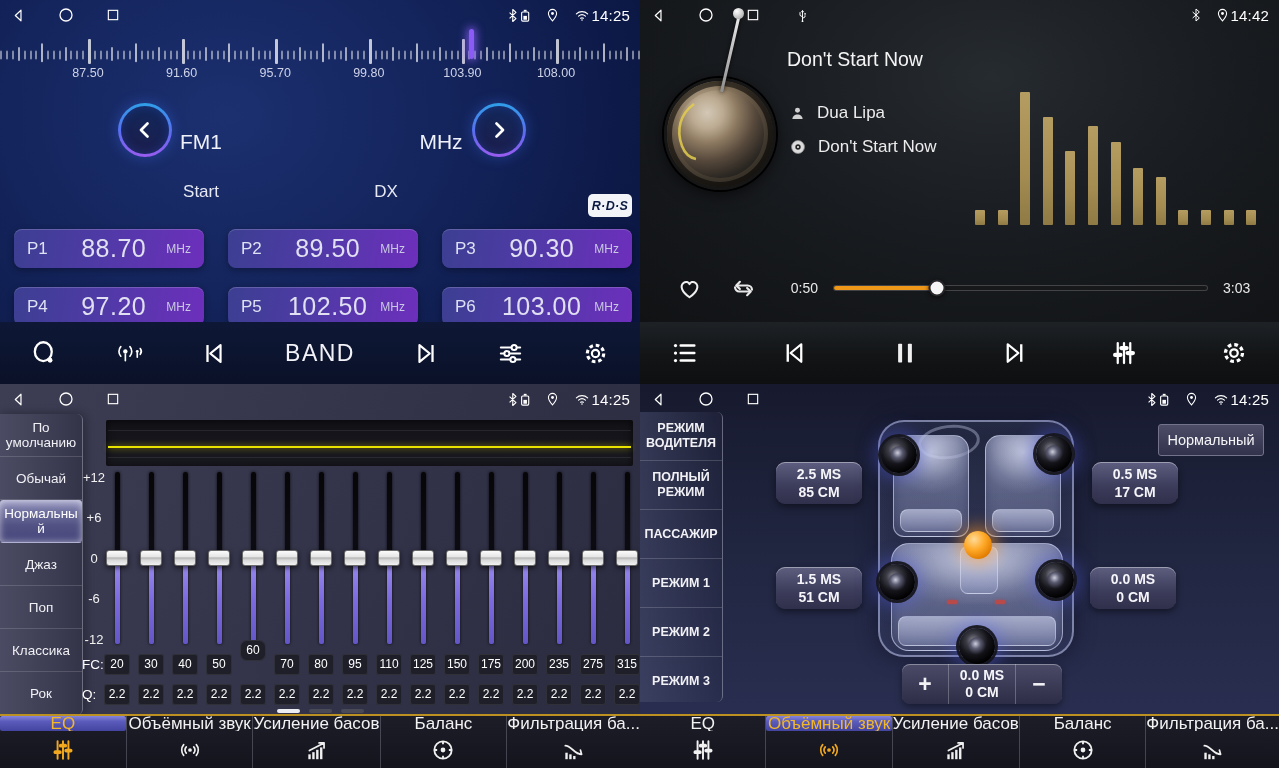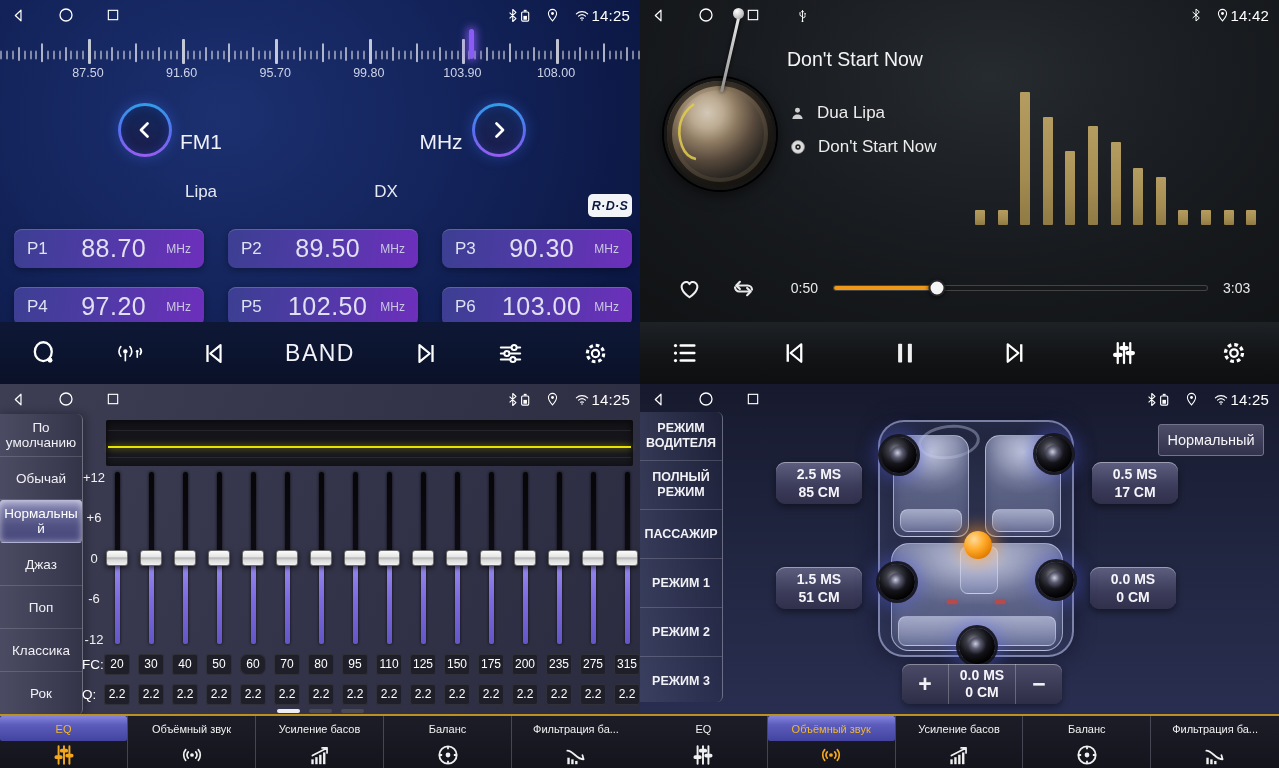--- a/index.html
+++ b/index.html
@@ -84,21 +84,21 @@
   .eq-handle{position:absolute;left:0;top:78px;width:22px;height:16px;border-radius:3px;background:linear-gradient(180deg,#fbfbfb 0%,#e6e6e6 40%,#b6b6b6 50%,#d9d9d9 65%,#f2f2f2 100%);border:1px solid #6a6a6a;box-sizing:border-box;box-shadow:0 2px 5px rgba(0,0,0,.6)}
   .fcq-lab{position:absolute;left:82px;width:22px;font-size:13.5px;color:#fff}
   .fcq-box{position:absolute;width:26px;height:21px;border-radius:3px;background:#1f1f29;color:#fff;font-size:12px;line-height:21px;text-align:center;box-shadow:inset 0 0 0 1px rgba(255,255,255,.08)}
   .dots{position:absolute;left:0;top:325px;width:640px;display:flex;justify-content:center;gap:9px}
   .dot{width:23px;height:4px;border-radius:2px;background:#4a4a57}.dot.on{background:#eceef2}
 
   
   .tabbar{position:absolute;left:0;bottom:0;width:100%;height:54px;background:linear-gradient(180deg,#1d1d28,#14141d);border-top:2px solid #bd9022;display:grid;grid-template-columns:repeat(5,1fr);box-sizing:border-box}
   .tab{display:flex;flex-direction:column;border-right:1px solid rgba(190,190,210,.28);cursor:pointer}
   .tab:last-child{border-right:none}
-  .tab-label{height:25px;display:flex;align-items:center;justify-content:center;font-size:11px;color:#f2f2f2;white-space:nowrap;overflow:hidden}
+  .tab-label{height:15px;display:flex;align-items:center;justify-content:center;font-size:17px;color:#f2f2f2;white-space:nowrap;overflow:hidden}
   .tab.active .tab-label{background:linear-gradient(180deg,#8585de 0%,#5c5cbc 35%,#4343a0 100%);color:#f2b82a;border-radius:2px}
   .tab-icon{flex:1;display:flex;align-items:center;justify-content:center;color:#f0f0f0}
   .tab.active .tab-icon{color:#f2a81e}
 
   
   .sur-side{position:absolute;left:0;top:28px;width:82px;height:290px;background:linear-gradient(90deg,rgba(74,78,110,.55),rgba(42,45,72,.3));border-right:1px solid rgba(255,255,255,.25);border-radius:0 6px 6px 0}
   .sur-item{height:48px;display:flex;align-items:center;justify-content:center;text-align:center;font-size:12.5px;font-weight:700;line-height:15px;color:#f2f2f6;border-bottom:1px solid rgba(255,255,255,.17);padding:0 3px;cursor:pointer}
   .sur-item:last-child{border-bottom:none}
   .profile-btn{position:absolute;left:518px;top:40px;width:104px;height:30px;background:linear-gradient(180deg,#4d4d68 0%,#32324c 100%);border:1px solid #73738c;border-radius:3px;color:#f5f5f8;font-size:14.5px;display:flex;align-items:center;justify-content:center;cursor:pointer}
   .delay-box{position:absolute;width:86px;height:42px;border-radius:9px;background:linear-gradient(180deg,#5e5e80 0%,#3d3d5c 55%,#30304c 100%);box-shadow:inset 0 1px 0 rgba(255,255,255,.4),0 3px 7px rgba(0,0,0,.45);display:flex;flex-direction:column;align-items:center;justify-content:center;font-size:14px;font-weight:700;color:#f5f5fa;line-height:18px}
@@ -303,21 +303,21 @@
       </button>
     <button class="btn-round" id="tuneUp">
         <span class="ic" style="width:24px;height:24px">
           <svg viewBox="0 0 24 24" fill="none" stroke="#fff" stroke-width="2.7" stroke-linecap="round" stroke-linejoin="round">
             <path d="M9.5 5.5 16 12l-6.5 6.5"></path>
           </svg>
         </span>
       </button>
     <div class="band-label">FM1</div>
     <div class="unit-label">MHz</div>
-    <div class="ps-name">Lipa</div>
+    <div class="ps-name">Start</div>
     <div class="mode-dx">DX</div>
     <div class="rds">R·D·S</div>
     <div class="presets" id="presetGrid">
         <button class="preset">
           <span class="n">P1</span>
           <span class="f">88.70</span>
           <span class="u">MHz</span>
         </button>
         <button class="preset">
           <span class="n">P2</span>
@@ -622,21 +622,21 @@
         <div class="eq-band" style="left: 208px;">
           <span class="eq-track"></span>
           <span class="eq-handle"></span>
         </div>
         <div class="fcq-box" style="left: 206px; top: 270px;">50</div>
         <div class="fcq-box" style="left: 206px; top: 300px;">2.2</div>
         <div class="eq-band" style="left: 242px;">
           <span class="eq-track"></span>
           <span class="eq-handle"></span>
         </div>
-        <div class="fcq-box" style="left: 240px; top: 270px; border-radius: 7px;">60</div>
+        <div class="fcq-box" style="left: 240px; top: 256px; border-radius: 7px;">60</div>
         <div class="fcq-box" style="left: 240px; top: 300px;">2.2</div>
         <div class="eq-band" style="left: 276px;">
           <span class="eq-track"></span>
           <span class="eq-handle"></span>
         </div>
         <div class="fcq-box" style="left: 274px; top: 270px;">70</div>
         <div class="fcq-box" style="left: 274px; top: 300px;">2.2</div>
         <div class="eq-band" style="left: 310px;">
           <span class="eq-track"></span>
           <span class="eq-handle"></span>

